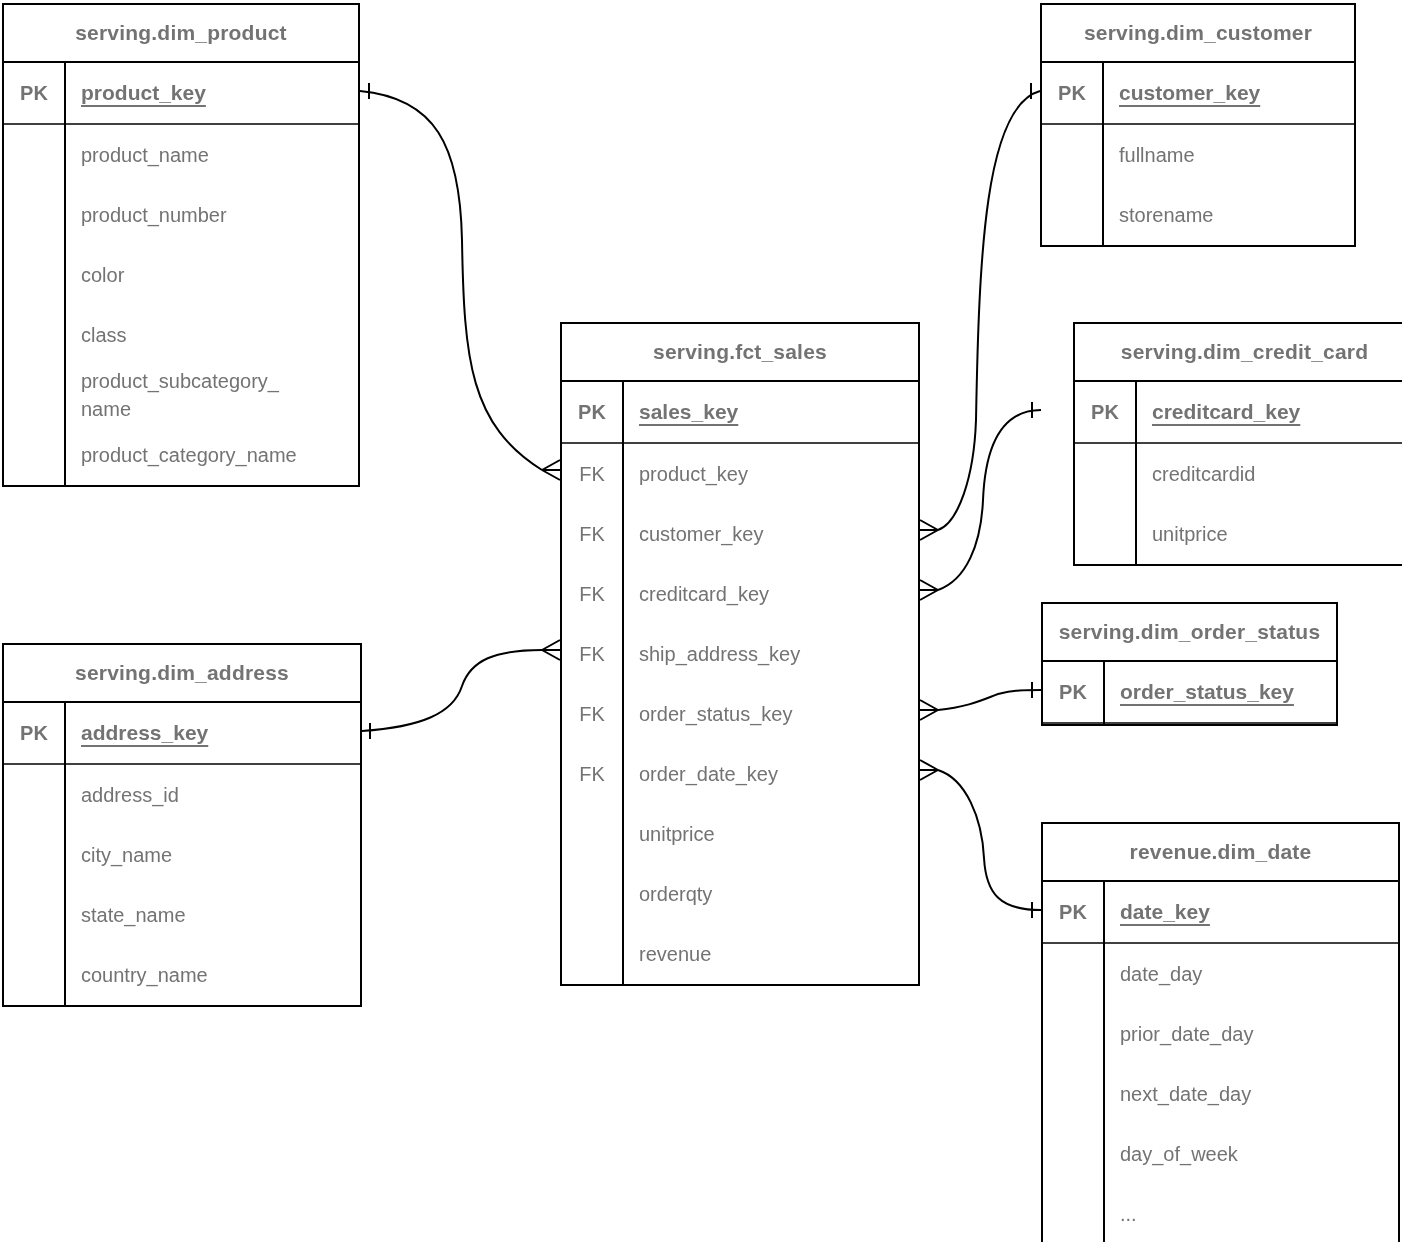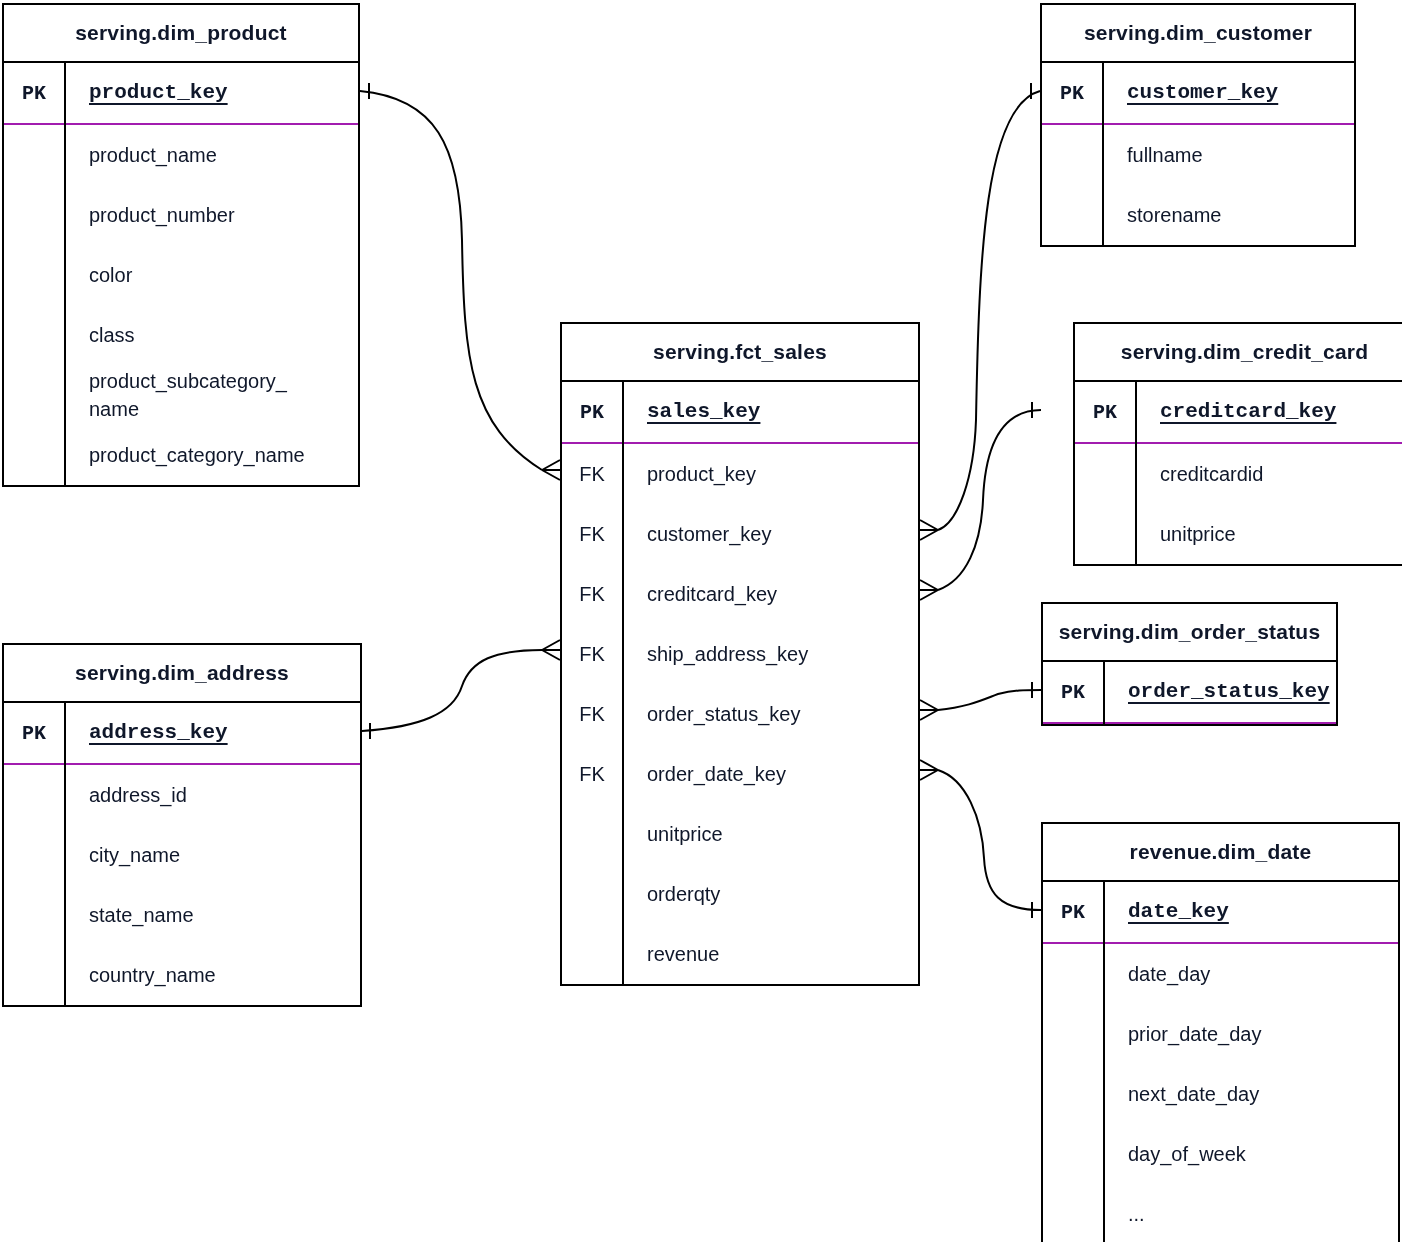--- a/index.html
+++ b/index.html
@@ -3,21 +3,21 @@
 <meta charset="utf-8">
 <style>
   html, body { margin: 0; padding: 0; background: #ffffff; }
   .canvas {
     position: relative;
     width: 1402px;
     height: 1242px;
     background: #ffffff;
     overflow: hidden;
     font-family: "Liberation Sans", sans-serif;
-    color: #0f172a;
+    color: #737373;
   }
   .connectors {
     position: absolute;
     left: 0; top: 0;
     width: 1402px; height: 1242px;
     pointer-events: none;
   }
   .connectors path {
     stroke: #000000;
     stroke-width: 2;
@@ -45,35 +45,34 @@
     position: absolute;
     left: 60px; top: 0; bottom: 0;
     width: 2px;
     background: #000000;
   }
   .row {
     display: flex;
     height: 60px;
     align-items: center;
   }
-  .row.pk { border-bottom: 2px solid #a21caf; font-family: Liberation Mono, monospace; }
+  .row.pk { border-bottom: 2px solid #404040; }
   .rk {
     flex: 0 0 60px;
     width: 60px;
     text-align: center;
     font-size: 20px;
   }
   .row.pk .rk { font-weight: bold; }
   .rn {
     padding-left: 17px;
     padding-right: 6px;
     font-size: 20px;
     line-height: 28px;
     white-space: pre-line;
-    margin-left: 8px;
   }
   .row.pk .rn {
     font-weight: bold;
     text-decoration: underline;
     text-underline-offset: 5px;
     font-size: 21px;
   }
   
   #t-product      { left: 2px;    top: 3px;   width: 358px; }
   #t-customer     { left: 1040px; top: 3px;   width: 316px; }

